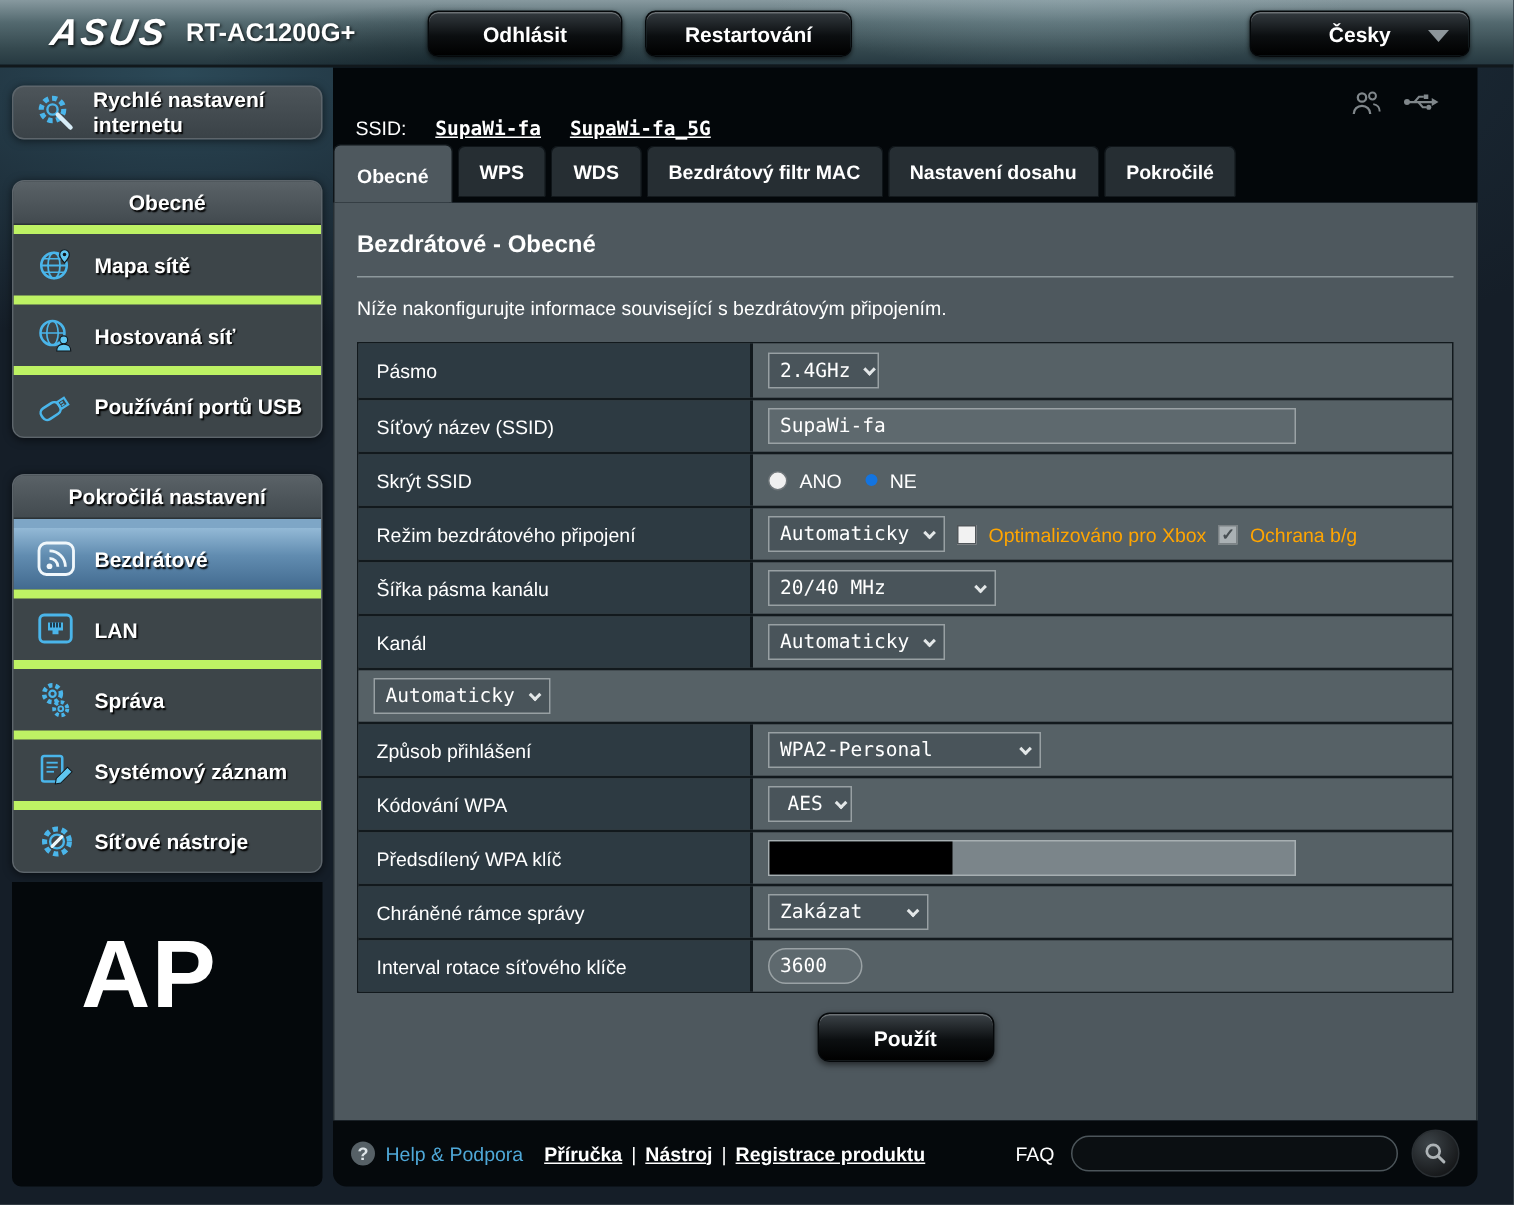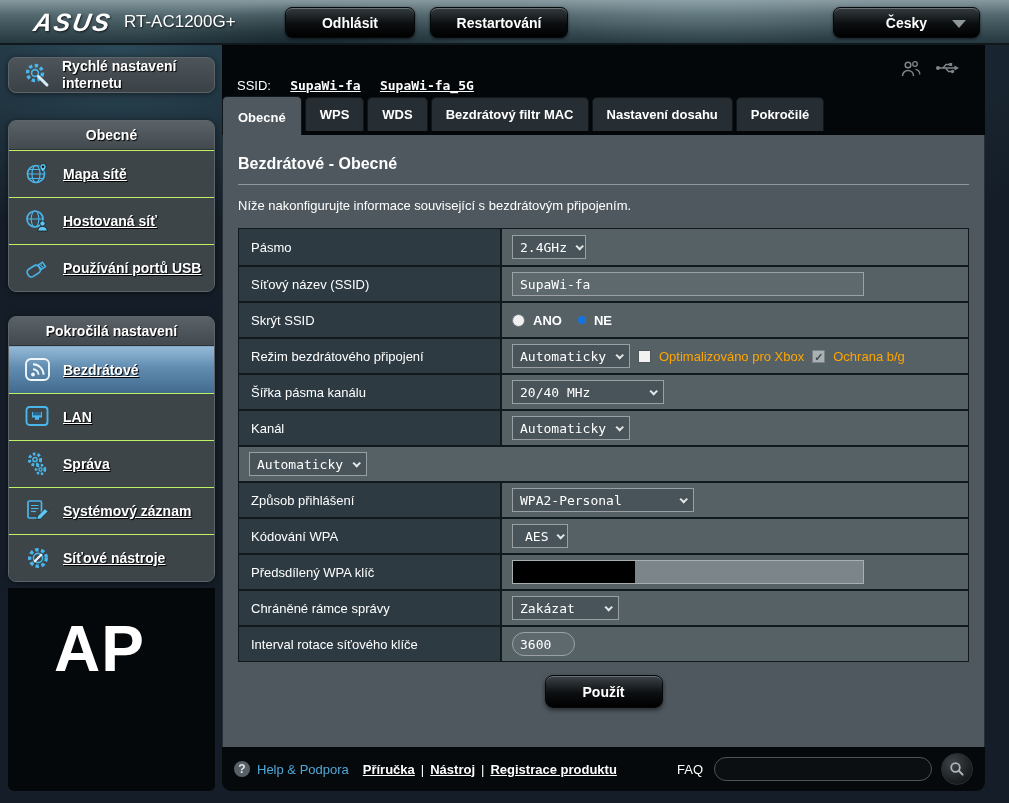--- a/index.html
+++ b/index.html
@@ -21,21 +21,21 @@
       radial-gradient(260px 70px at 70% -10%, rgba(150,175,182,.35), rgba(0,0,0,0) 75%),
       linear-gradient(180deg,#87999f 0%, #53696f 35%, #35494f 75%, #263941 100%);
     border-bottom:2px solid #11181c;
   }
   .logo {
     position:absolute; left:34px; top:8px; color:#fff; font-size:25px; font-weight:bold;
     font-style:italic; letter-spacing:2px; transform:skewX(-10deg);
     text-shadow:1px 1px 2px rgba(0,0,0,.7);
   }
   .model {
-    position:absolute; left:124px; top:12px; color:#fff; font-size:17px; font-weight:normal;
+    position:absolute; left:124px; top:12px; color:#fff; font-size:17px; font-weight:bold;
     text-shadow:1px 1px 2px rgba(0,0,0,.7);
   }
   .hbtn {
     position:absolute; top:7px; height:31px; border-radius:7px; cursor:pointer;
     background:linear-gradient(180deg,#343b40 0%, #0b0e10 55%, #000 100%);
     border:1px solid #05080a;
     box-shadow:inset 0 1px 0 rgba(255,255,255,.28), 0 1px 3px rgba(0,0,0,.6);
     color:#fff; font-weight:bold; font-size:14px;
     display:flex; align-items:center; justify-content:center;
   }
@@ -62,21 +62,21 @@
   .box-advanced { top:316px; }
   .side-head {
     height:29px; display:flex; align-items:center; justify-content:center;
     color:#fff; font-weight:bold; font-size:14px;
     background:linear-gradient(180deg,#5a6267,#424a4f); border-bottom:1px solid #2b3236;
     text-shadow:1px 1px 1px #000;
   }
   .side-item {
     height:47px; display:flex; align-items:center; padding-left:11px;
     background:#3d4549; color:#fff; font-weight:bold; font-size:14px; cursor:pointer;
-    border-top:1px solid #bef264; text-shadow:1px 1px 1px #000;text-decoration:underline;
+    border-top:6px solid #bef264; text-shadow:1px 1px 1px #000;
   }
   .side-item:first-of-type { border-top:none; }
   .side-item.active {
     background:linear-gradient(180deg,#93b9d6 0%, #618cb0 45%, #426a8f 100%);
     border-top-color:#7ea6c6;
   }
   .sicon { width:36px; height:32px; flex:none; display:flex; align-items:center; justify-content:center; margin-right:7px; }
   .quick-label { line-height:17px; color:#fff; font-weight:bold; font-size:14px; text-shadow:1px 1px 1px #000; }
 
   .ap-panel {
@@ -137,21 +137,21 @@
     font-family:"DejaVu Sans Mono", monospace; font-size:13px; height:24px; padding:0 7px; outline:none;
   }
   .w-ssid{width:352px;} .w-rekey{width:63px;border-radius:12px;}
 
   .redacted-wrap { width:352px; height:24px; background:#7b858a; border:1px solid #a7afb2; position:relative; flex:none; }
   .redaction { position:absolute; left:0; top:0; width:122px; height:100%; background:#000; }
 
   .radio { width:13px; height:13px; border-radius:50%; flex:none; cursor:pointer; }
   .radio-off { background:#f0f0f0; border:1px solid #6f767a; }
   .radio-on  { width:7px; height:7px; background:#fff; border:4px solid #1374e0; }
-  .radio-lbl { font-weight:bold; font-size:13px; color:#fff; margin-right:8px; cursor:pointer;text-align:right; }
+  .radio-lbl { font-weight:normal; font-size:13px; color:#fff; margin-right:8px; cursor:pointer;text-align:right; }
 
   .cb { width:13px; height:13px; flex:none; cursor:pointer; }
   .cb-un { background:#f2f2f2; border:1px solid #50565a; }
   .cb-dis { background:#aab1b4; border:1px solid #7c8386; color:#474e52; font-size:11px; line-height:12px; text-align:center; font-weight:bold; }
   .cb-dis::after { content:"\2713"; }
   .hint-orange { color:#ffa501; font-size:13px; }
 
   .apply-row { display:flex; justify-content:center; padding:13px 0 18px; }
   .apply-btn {
     width:118px; height:33px; border-radius:8px; cursor:pointer;

